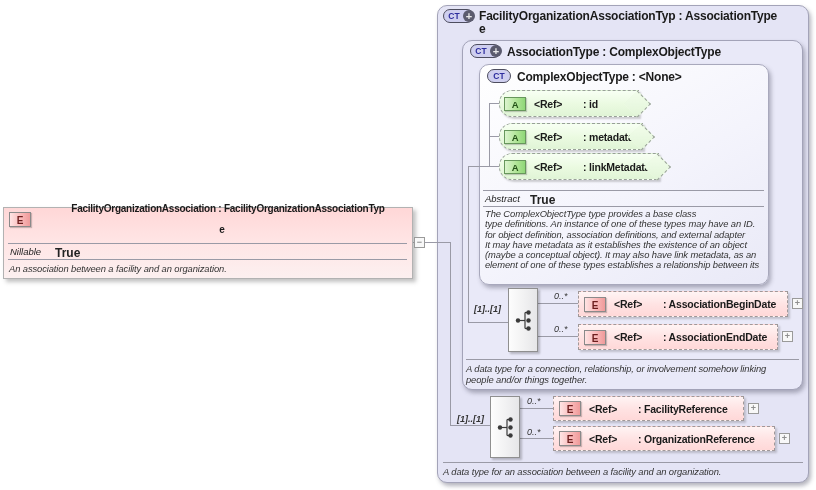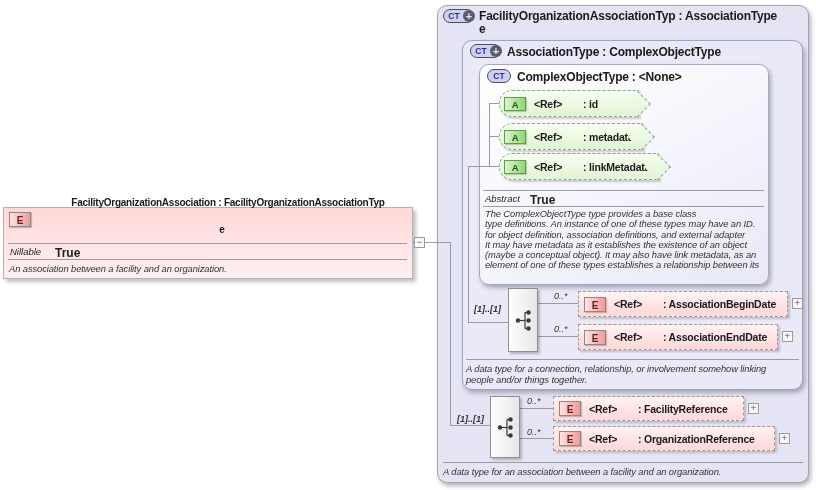--- a/index.html
+++ b/index.html
@@ -75,21 +75,21 @@
   <div class="line" style="left:489px;top:136px;width:11px;height:1px;"></div>
   <div class="line" style="left:489px;top:166px;width:11px;height:1px;"></div>
   <div class="line" style="left:468px;top:166px;width:22px;height:1px;"></div>
   <div class="line" style="left:468px;top:166px;width:1px;height:157px;"></div>
   <div class="line" style="left:468px;top:322px;width:40px;height:1px;"></div>
   <div class="line" style="left:538px;top:303px;width:40px;height:1px;"></div>
   <div class="line" style="left:538px;top:336px;width:40px;height:1px;"></div>
 
   <div class="box ebox-bg" style="left:3px;top:207px;width:410px;height:72px;"></div>
   <span class="e-icon abs" style="left:9px;top:212px;">E</span>
-  <div class="ltitle" style="left:33px;top:197px;width:390px;">FacilityOrganizationAssociation : FacilityOrganizationAssociationTyp</div>
+  <div class="ltitle" style="left:33px;top:203px;width:390px;">FacilityOrganizationAssociation : FacilityOrganizationAssociationTyp</div>
   <div class="ltitle" style="left:33px;top:224px;width:378px;">e</div>
   <div class="sep" style="left:8px;top:243px;width:399px;"></div>
   <div class="proplbl" style="left:10px;top:246px;">Nillable</div>
   <div class="propval" style="left:55px;top:246px;">True</div>
   <div class="sep" style="left:8px;top:259px;width:399px;"></div>
   <div class="desc" style="left:9px;top:263px;">An association between a facility and an organization.</div>
 
   <div class="sq" style="left:414px;top:237px;">−</div>
 
   <span class="ct-pill" style="left:443px;top:9px;width:31px;">

